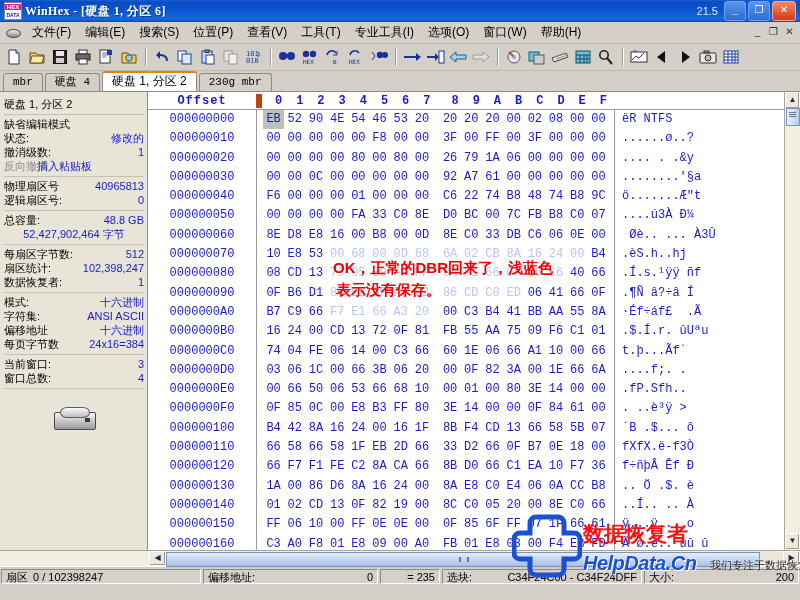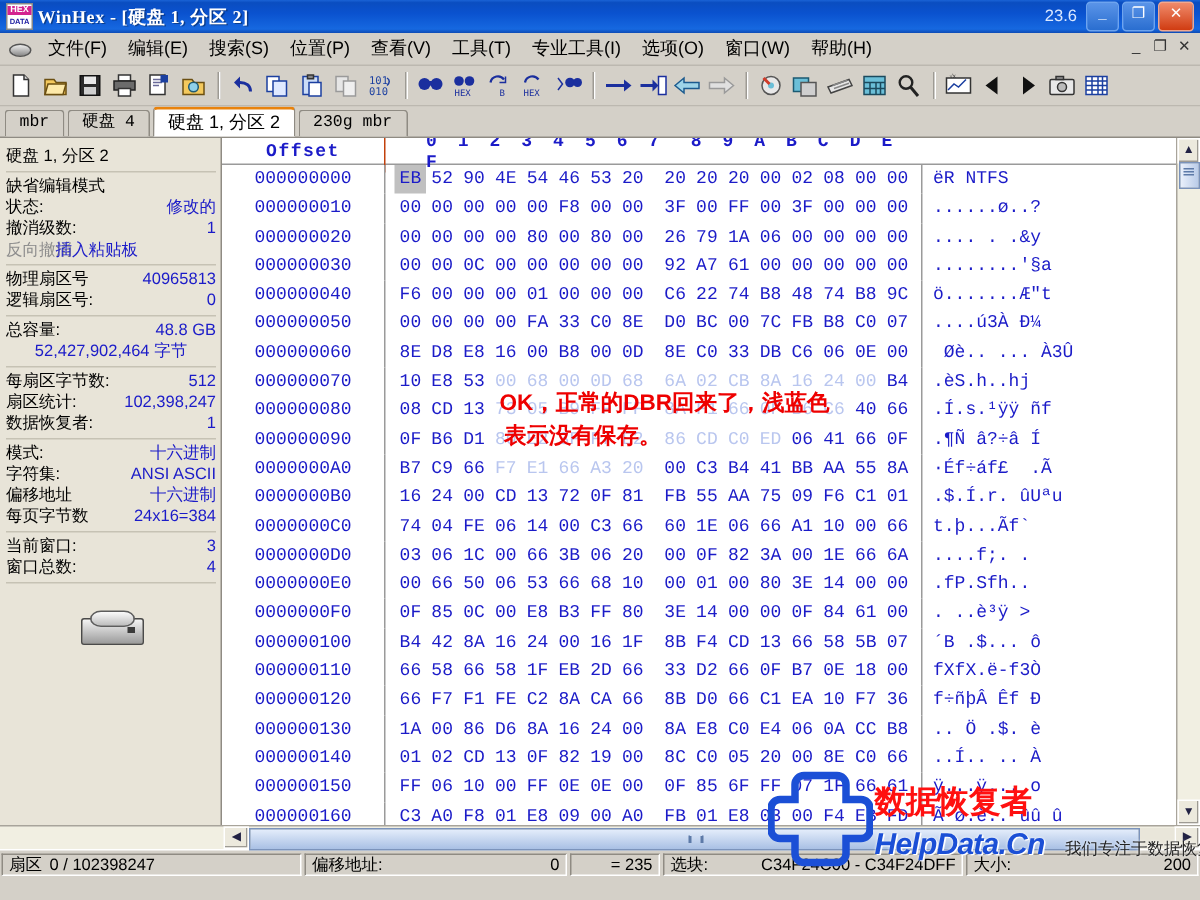--- a/index.html
+++ b/index.html
@@ -90,21 +90,21 @@
     display:flex;align-items:center;font-weight:bold;}
   .hexrows{font-family:"Liberation Mono","DejaVu Sans Mono",monospace;font-size:12px;color:#1b1bc8;}
   .row{height:19.3px;line-height:19.3px;display:flex;white-space:pre;align-items:center;}
   .off{width:108px;text-align:center;flex:none;}
   .hexcells{width:358px;flex:none;border-left:1px solid #9a9a9a;padding-left:6px;box-sizing:border-box;}
   .asciicell{flex:1;padding-left:7px;border-left:1px solid #9a9a9a;box-sizing:border-box;
     overflow:hidden;}
   .unsaved{color:#b9c6ef;}
   .selbyte{background:#c0c0c0;color:#1b1bc8;}
   .colhdr-off{width:108px;text-align:center;flex:none;letter-spacing:1px;}
-  .colhdr-hex{width:358px;flex:none;border-left:1px solid #c2410c;padding-left:20px;box-sizing:border-box;}
+  .colhdr-hex{width:358px;flex:none;border-left:6px solid #c2410c;padding-left:6px;box-sizing:border-box;}
   .colhdr-asc{flex:1;border-left:1px solid #9a9a9a;}
 
   
   .vscroll{position:absolute;right:0;top:0;width:15px;height:100%;
     background:#f1efe2;border-left:1px solid #a8a49b;}
   .vs-btn{height:15px;background:#ece9dd;border:1px solid #fff;
     box-shadow:inset -1px -1px 0 #9d9a93;text-align:center;font-size:8px;line-height:13px;color:#224;}
   .vs-thumb{position:absolute;top:16px;left:1px;width:12px;height:16px;
     background:linear-gradient(to right,#eaf0fb,#b9cbe8);border:1px solid #7b93bb;}
   .vs-thumb:after{content:"";position:absolute;left:2px;top:3px;width:7px;height:1px;
@@ -152,23 +152,23 @@
   .wm-sub{position:absolute;left:710px;top:558px;color:#222;font-size:11px;
     white-space:nowrap;pointer-events:none;text-shadow:0 0 2px #fff;}
 </style>
 </head>
 <body>
 
 <div class="app">
 
   <div class="titlebar">
     <div class="tb-icon"></div>
-    <div class="tb-title">WinHex - [硬盘 1, 分区 2]</div>
+    <div class="tb-title">WinHex - [硬盘 1, 分区 6]</div>
     <div class="tb-spacer"></div>
-    <div class="tb-ver">23.6</div>
+    <div class="tb-ver">21.5</div>
     <div class="tb-btns">
       <div class="tb-btn">_</div>
       <div class="tb-btn">❐</div>
       <div class="tb-btn close">✕</div>
     </div>
   </div>
 
   <div class="menubar">
     <div class="mb-icon">
         <i></i>

